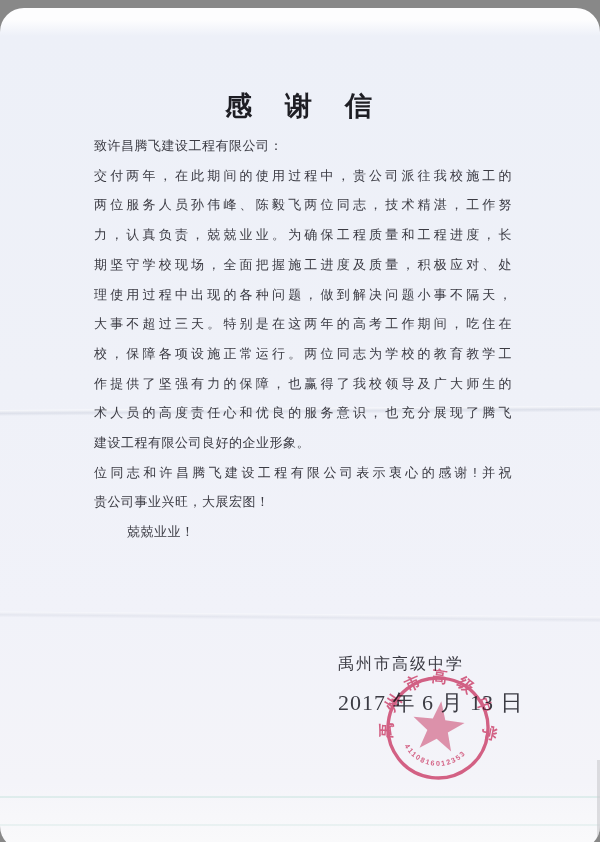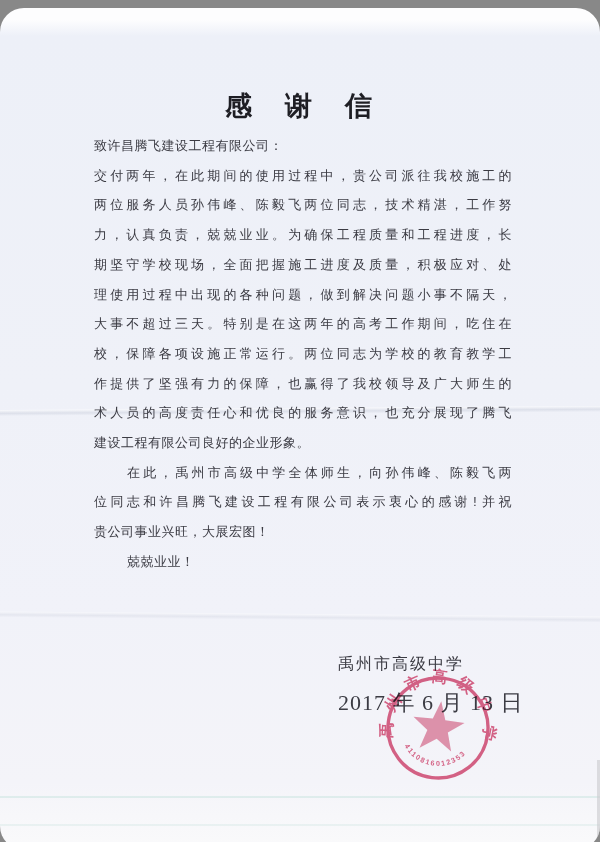--- a/index.html
+++ b/index.html
@@ -80,21 +80,20 @@
         <div class="line justify">交付两年，在此期间的使用过程中，贵公司派往我校施工的</div>
         <div class="line justify">两位服务人员孙伟峰、陈毅飞两位同志，技术精湛，工作努</div>
         <div class="line justify">力，认真负责，兢兢业业。为确保工程质量和工程进度，长</div>
         <div class="line justify">期坚守学校现场，全面把握施工进度及质量，积极应对、处</div>
         <div class="line justify">理使用过程中出现的各种问题，做到解决问题小事不隔天，</div>
         <div class="line justify">大事不超过三天。特别是在这两年的高考工作期间，吃住在</div>
         <div class="line justify">校，保障各项设施正常运行。两位同志为学校的教育教学工</div>
         <div class="line justify">作提供了坚强有力的保障，也赢得了我校领导及广大师生的</div>
         <div class="line justify">术人员的高度责任心和优良的服务意识，也充分展现了腾飞</div>
         <div class="line">建设工程有限公司良好的企业形象。</div>
-        <div class="line indent justify">在此，禹州市高级中学全体师生，向孙伟峰、陈毅飞两</div>
         <div class="line justify">位同志和许昌腾飞建设工程有限公司表示衷心的感谢!并祝</div>
         <div class="line">贵公司事业兴旺，大展宏图！</div>
         <div class="line indent">兢兢业业！</div>
       </div>
   </div>
 
   <div class="sig-block">禹州市高级中学</div>
   <div class="date-line">2017 年 6 月 13 日</div>
 
   <svg class="seal" viewBox="0 0 120 120">

